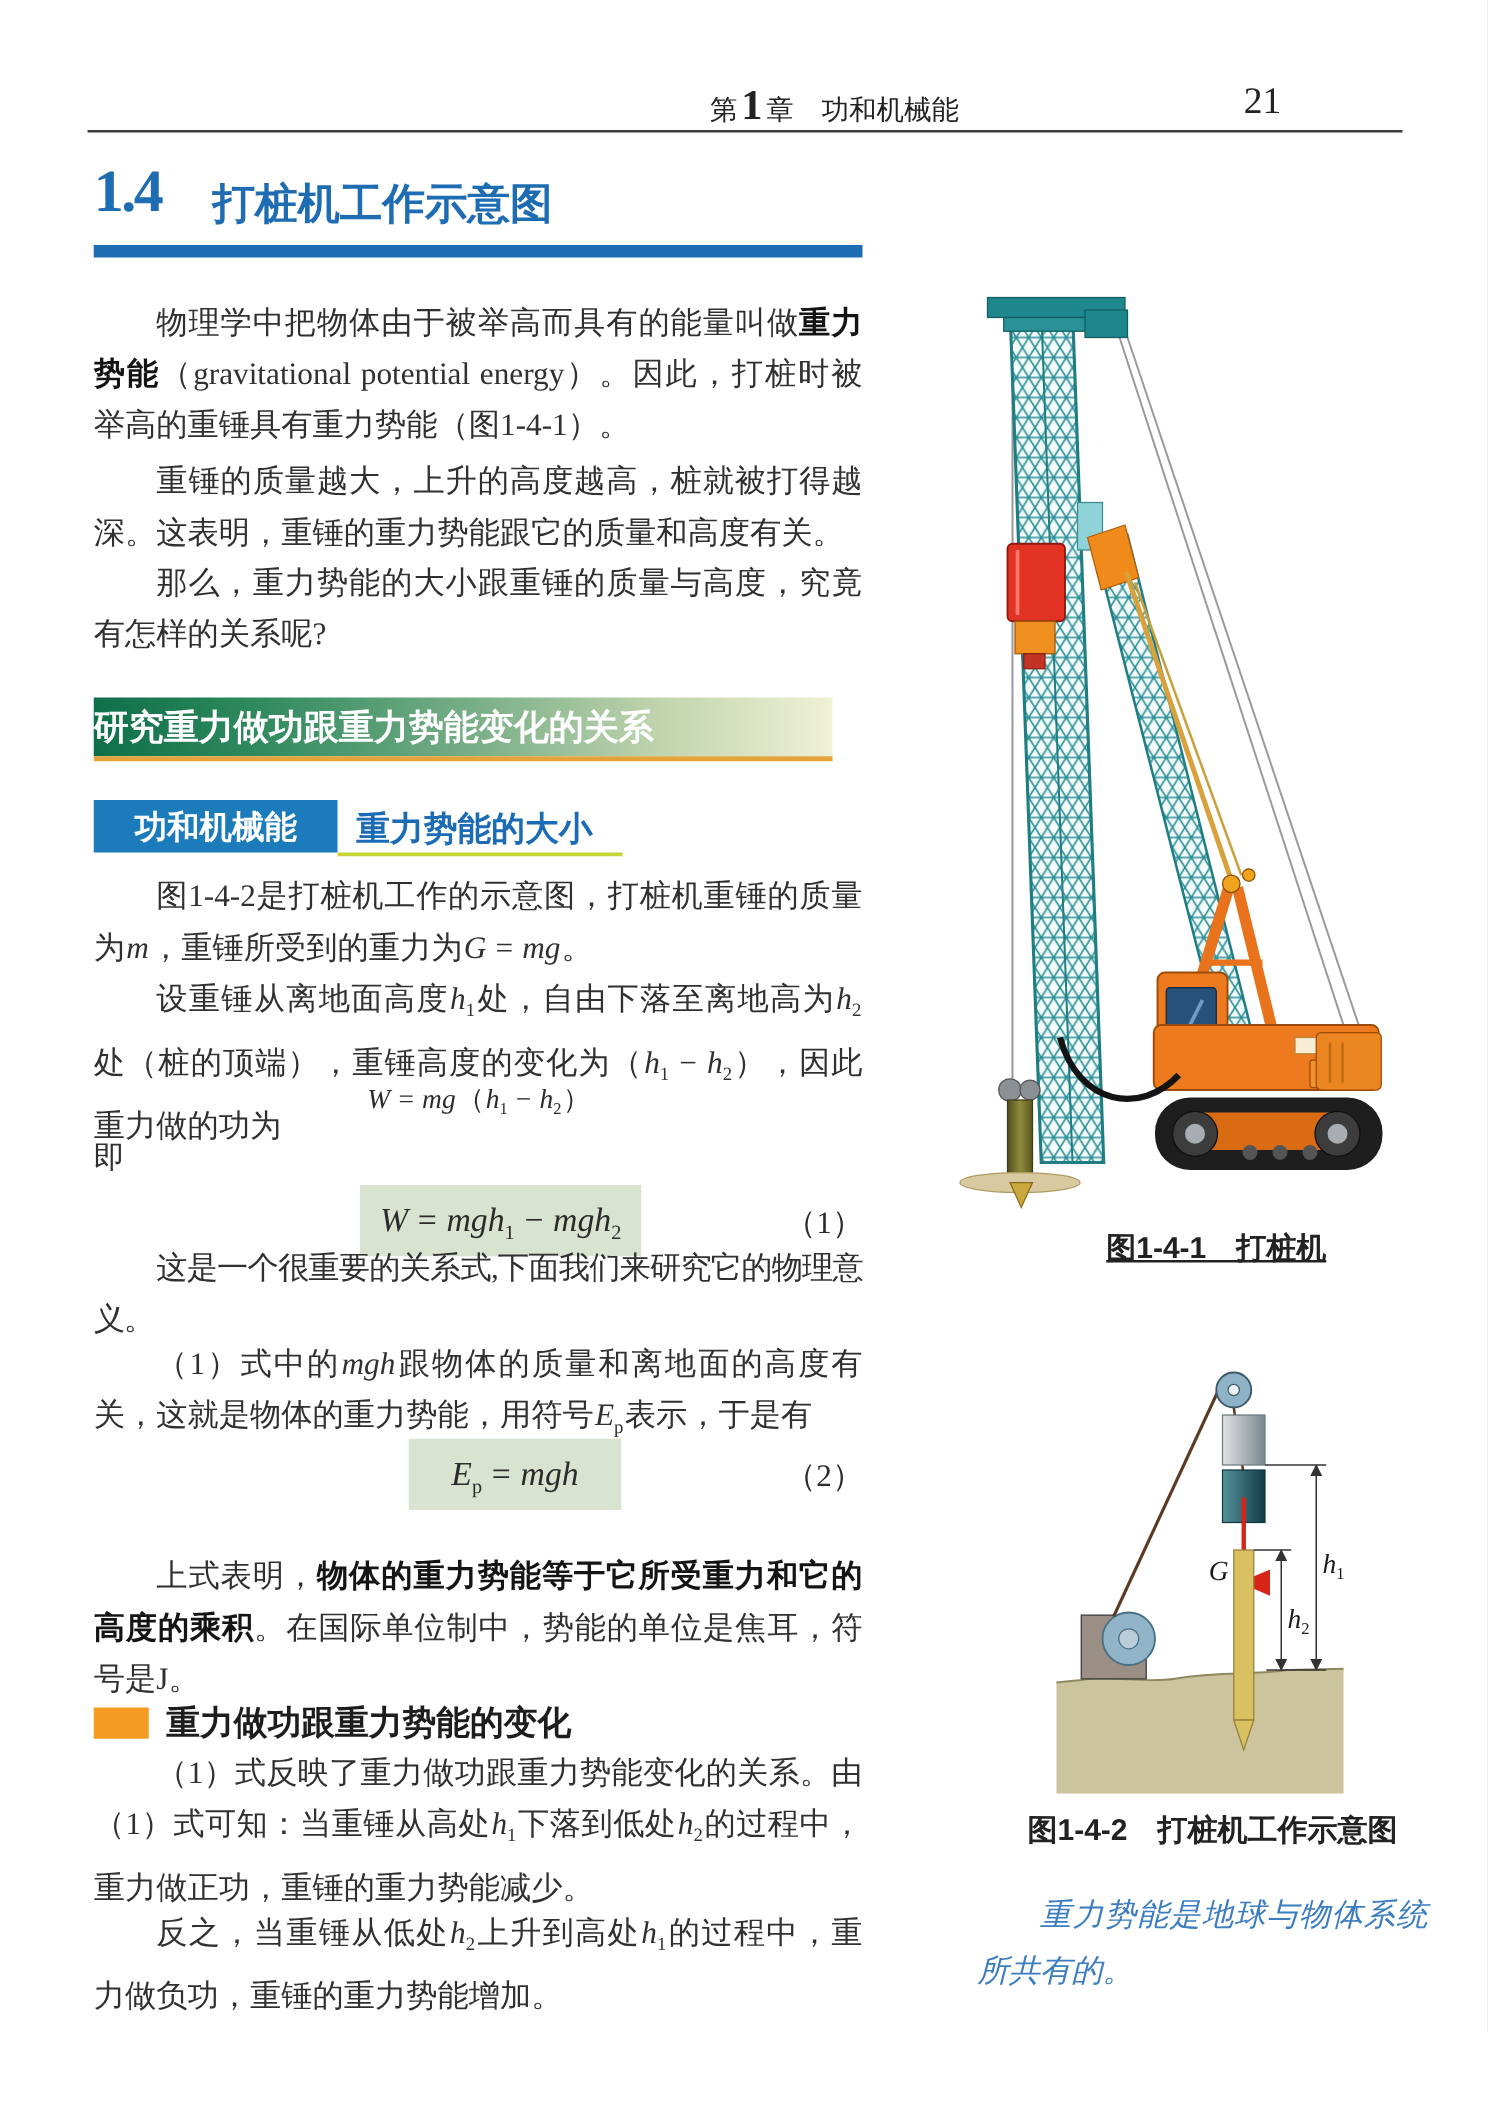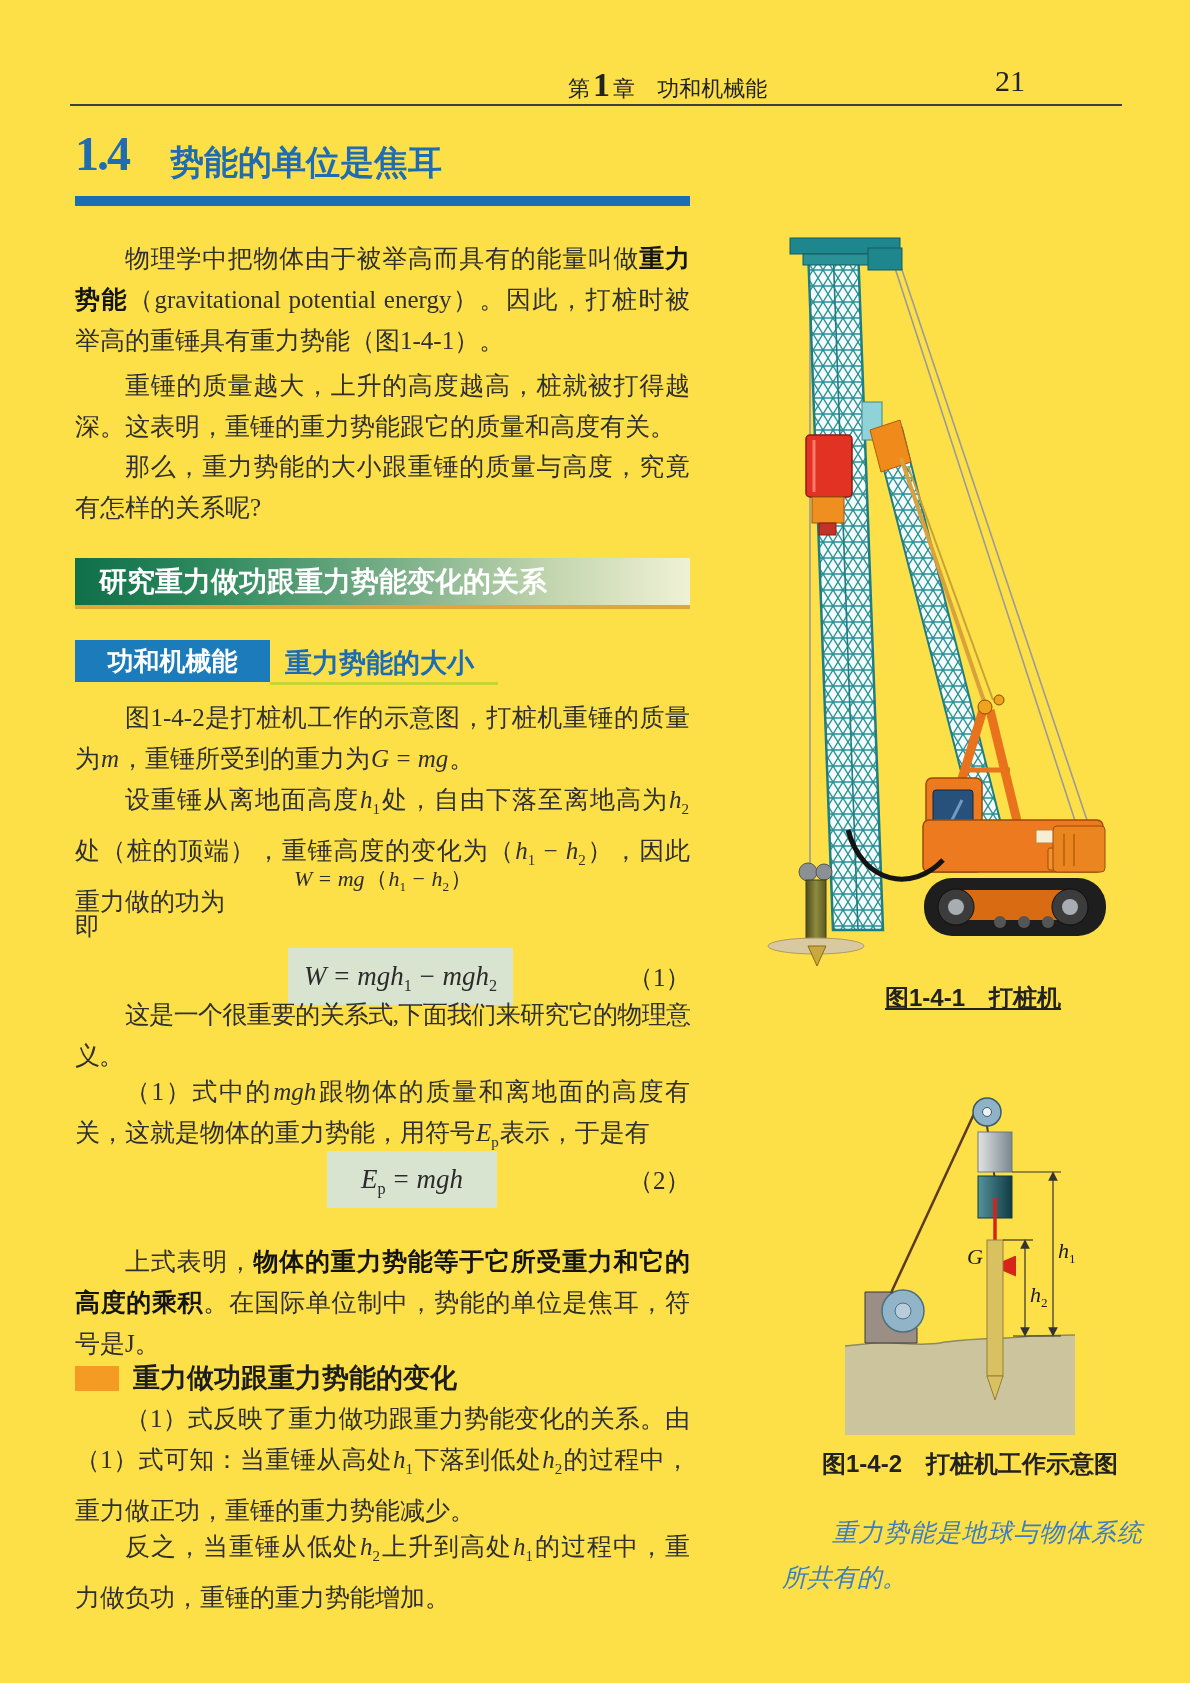--- a/index.html
+++ b/index.html
@@ -1,16 +1,16 @@
 <!DOCTYPE html>
 <html><head>
 <meta charset="utf-8">
 <style>
   html,body{margin:0;padding:0;background:#e8e8e8;}
-  .page{position:relative;width:1190px;height:1683px;background:#fde047;margin:0 auto;
+  .page{position:relative;width:1190px;height:1683px;background:#ffffff;margin:0 auto;
         font-family:"Liberation Serif",serif;color:#333;overflow:hidden;}
   .abs{position:absolute;}
 
   
   .head-rule{left:70px;top:104px;width:1052px;height:2px;background:#3f3f3f;}
   .chapter{left:568px;top:66px;font-size:22px;color:#222;font-family:"Liberation Sans",sans-serif;}
   .chapter .num{font-family:"Liberation Serif",serif;font-size:34px;font-weight:bold;padding:0 3px;}
   .chapter .ctitle{margin-left:16px;}
   .pagenum{left:995px;top:64px;font-size:30px;color:#222;font-family:"Liberation Serif",serif;}
 
@@ -23,21 +23,21 @@
 
   
   .para{width:615px;font-size:25px;line-height:41px;text-align:justify;text-indent:2em;color:#303030;}
   .para.noindent{text-indent:0;}
   .para.tight{letter-spacing:-1px;}
   .b{font-weight:bold;font-family:"Liberation Sans",sans-serif;color:#141414;}
   .var{font-style:italic;font-family:"Liberation Serif",serif;padding:0 1px;}
   sub{font-style:normal;font-size:0.6em;}
 
   
-  .banner{left:75px;top:558px;width:591px;height:47px;padding-left:24px;
+  .banner{left:75px;top:558px;width:591px;height:47px;
           background:linear-gradient(90deg,#0e6f49 0%,#2f8a5e 22%,#74ac85 50%,#c4d6b0 78%,#f0f1d6 100%);
           border-bottom:4px solid #e2a43b;color:#ffffff;font-family:"Liberation Sans",sans-serif;
           font-size:28px;font-weight:bold;line-height:47px;}
   .tagbox{left:75px;top:640px;width:195px;height:42px;background:#1c7cbb;color:#fff;
           font-family:"Liberation Sans",sans-serif;font-size:26px;font-weight:bold;
           text-align:center;line-height:42px;}
   .subtitle{left:285px;top:645px;font-size:27px;font-weight:bold;color:#1c6cb5;
             font-family:"Liberation Sans",sans-serif;}
   .tag-underline{left:270px;top:682px;width:228px;height:3px;background:#c6d435;}
 
@@ -66,21 +66,21 @@
 <div class="page">
 
   <div class="abs chapter">
     <span>第</span><span class="num">1</span><span>章</span>
     <span class="ctitle">功和机械能</span>
   </div>
   <div class="abs pagenum">21</div>
   <div class="abs head-rule"></div>
 
   <div class="abs sec-num">1.4</div>
-  <div class="abs sec-title">势能的单位是焦耳</div>
+  <div class="abs sec-title">打桩机工作示意图</div>
   <div class="abs sec-bar"></div>
 
   <div class="abs para" style="top:238px;left:75px;">物理学中把物体由于被举高而具有的能量叫做<span class="b">重力势能</span>（gravitational potential energy）。因此，打桩时被举高的重锤具有重力势能（图1-4-1）。</div>
   <div class="abs para" style="top:446px;left:75px;">那么，重力势能的大小跟重锤的质量与高度，究竟有怎样的关系呢?</div>
   <div class="abs para" style="top:365px;left:75px;">重锤的质量越大，上升的高度越高，桩就被打得越深。这表明，重锤的重力势能跟它的质量和高度有关。</div>
 
   <div class="abs banner">研究重力做功跟重力势能变化的关系</div>
   <div class="abs tagbox">功和机械能</div>
   <div class="abs subtitle">重力势能的大小</div>
   <div class="abs tag-underline"></div>

